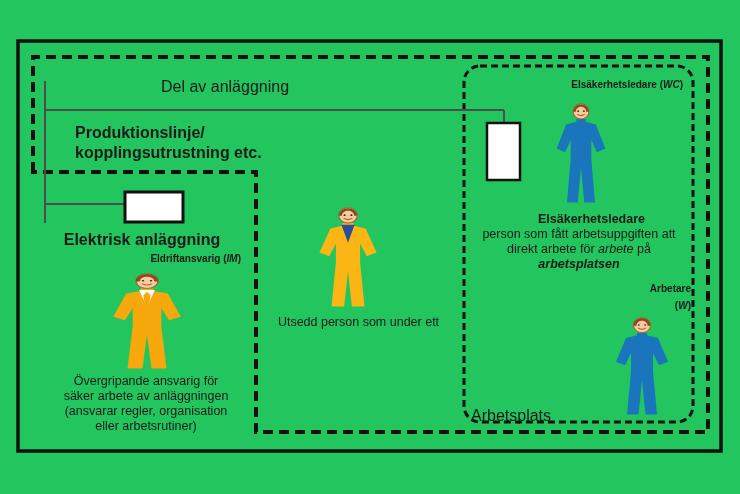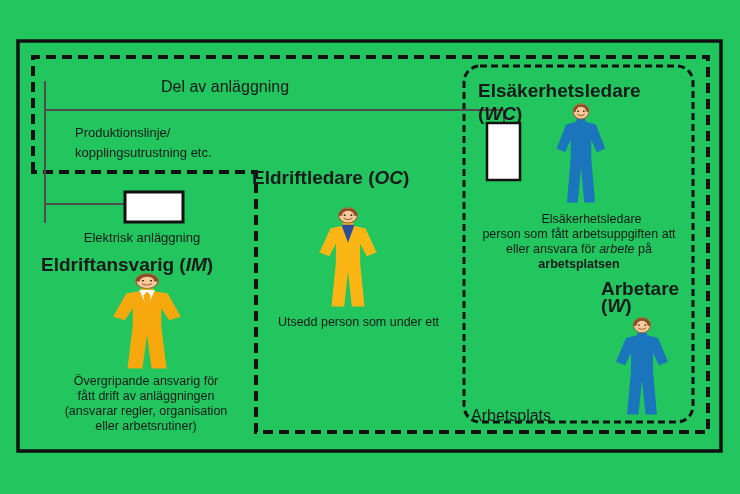--- a/index.html
+++ b/index.html
@@ -2,23 +2,23 @@
 <html><head>
 <meta charset="utf-8">
 <style>
   html,body{margin:0;padding:0;background:#ffffff;}
   .canvas{
     position:relative;width:740px;height:494px;background:#22c55e;
     font-family:"Liberation Sans",sans-serif;color:#1a1a1a;overflow:hidden;
   }
   .underlay{position:absolute;left:0;top:0;width:740px;height:494px;}
   .txt{position:absolute;text-align:center;line-height:1.22;}
-  .lbl{font-size:13px;}
+  .lbl{font-size:16px;font-weight:bold;}
   .lbl-lg{font-size:16px;}
-  .role-title{font-size:19px;font-weight:bold;position:absolute;text-align:left;line-height:1.22;}
+  .role-title{font-size:10px;font-weight:bold;position:absolute;text-align:right;line-height:1.22;}
   .desc{font-size:12.5px;line-height:15px;}
   .person{position:absolute;}
   .person svg{display:block;width:100%;height:100%;}
 </style>
 </head>
 <body>
 
 <div class="canvas">
 
   <svg class="underlay" viewBox="0 0 740 494">
@@ -55,26 +55,25 @@
         <path d="M30,23 L32.8,27 L31,44 L29,44 L27.2,27 Z" fill="#F7A80D"></path>
         <circle cx="30" cy="10.5" r="8.5" fill="#F8CA9D" stroke="#9A6733" stroke-width="1.1"></circle>
         <path d="M21.4,11 A8.6,8.6 0 0 1 38.6,11 L35.6,11 A5.6,5.6 0 0 0 24.4,11 Z" fill="#8A4B22"></path>
         <circle cx="26.9" cy="10.2" r="0.95" fill="#3A250E"></circle>
         <circle cx="33.1" cy="10.2" r="0.95" fill="#3A250E"></circle>
         <path d="M26.4,13.8 Q30,16.6 33.6,13.8" fill="none" stroke="#9A6733" stroke-width="1.1" stroke-linecap="round"></path>
       </svg>
     </div>
   <div class="txt desc" style="left:46px;top:374px;width:200px;">
     <div>Övergripande ansvarig för</div>
-    <div>fått drift av anläggningen</div>
+    <div>säker arbete av anläggningen</div>
     <div>(ansvarar regler, organisation</div>
     <div>eller arbetsrutiner)</div>
   </div>
 
-  <div class="role-title" style="left:252px;top:166px;width:200px;"><span>Eldriftledare (</span><span style="font-style: italic;">OC</span><span>)</span></div>
   <div class="person" style="left:315px;top:206px;width:66px;height:104px;">
       <svg viewBox="0 0 60 116" preserveAspectRatio="none">
         <path d="M25,19 L35,19 L35,22 L46,25 L56,52 L47,56 L41,42 L41,63 L45,112 L33.5,112 L30,73 L26.5,112 L15,112 L19,63 L19,42 L13,56 L4,52 L14,25 L25,22 Z" fill="#FBB615"></path>
         <path d="M24,21 L36,21 L30,41 Z" fill="#2B4E9B"></path>
         <circle cx="30" cy="10.5" r="8.5" fill="#F8CA9D" stroke="#9A6733" stroke-width="1.1"></circle>
         <path d="M21.4,11 A8.6,8.6 0 0 1 38.6,11 L35.6,11 A5.6,5.6 0 0 0 24.4,11 Z" fill="#8A4B22"></path>
         <circle cx="26.9" cy="10.2" r="0.95" fill="#3A250E"></circle>
         <circle cx="33.1" cy="10.2" r="0.95" fill="#3A250E"></circle>
         <path d="M26.4,13.8 Q30,16.6 33.6,13.8" fill="none" stroke="#9A6733" stroke-width="1.1" stroke-linecap="round"></path>
       </svg>
@@ -88,24 +87,24 @@
       <svg viewBox="0 0 60 116" preserveAspectRatio="none">
         <path d="M25,19 L35,19 L35,22 L46,25 L56,52 L47,56 L41,42 L41,63 L45,112 L33.5,112 L30,73 L26.5,112 L15,112 L19,63 L19,42 L13,56 L4,52 L14,25 L25,22 Z" fill="#1B75BC"></path>
         <circle cx="30" cy="10.5" r="8.5" fill="#F8CA9D" stroke="#9A6733" stroke-width="1.1"></circle>
         <path d="M21.4,11 A8.6,8.6 0 0 1 38.6,11 L35.6,11 A5.6,5.6 0 0 0 24.4,11 Z" fill="#8A4B22"></path>
         <circle cx="26.9" cy="10.2" r="0.95" fill="#3A250E"></circle>
         <circle cx="33.1" cy="10.2" r="0.95" fill="#3A250E"></circle>
         <path d="M26.4,13.8 Q30,16.6 33.6,13.8" fill="none" stroke="#9A6733" stroke-width="1.1" stroke-linecap="round"></path>
       </svg>
     </div>
   <div class="txt desc" style="left:467px;top:212px;width:224px;">
-    <div><span style="font-weight: normal; margin-left: 25px;">Elsäkerhetsledare</span></div>
+    <div><span style="font-weight: bold; margin-left: 25px;">Elsäkerhetsledare</span></div>
     <div><span>person som fått arbetsuppgiften att</span></div>
-    <div><span>eller ansvara för </span><span style="font-style: italic;">arbete</span><span> på</span></div>
-    <div><span style="font-weight: bold;  text-align: right;">arbetsplatsen</span></div>
+    <div><span>direkt arbete för </span><span style="font-style: italic;">arbete</span><span> på</span></div>
+    <div><span style="font-weight: bold; font-style: italic; text-align: right;">arbetsplatsen</span></div>
   </div>
 
   <div class="role-title" style="left:601px;top:280px;width:90px;line-height:17px;">
     <div><span>Arbetare</span></div>
     <div><span>(</span><span style="font-style: italic;">W</span><span>)</span></div>
   </div>
   <div class="person" style="left:612px;top:316px;width:60px;height:102px;">
       <svg viewBox="0 0 60 116" preserveAspectRatio="none">
         <path d="M25,19 L35,19 L35,22 L46,25 L56,52 L47,56 L41,42 L41,63 L45,112 L33.5,112 L30,73 L26.5,112 L15,112 L19,63 L19,42 L13,56 L4,52 L14,25 L25,22 Z" fill="#1B75BC"></path>
         <circle cx="30" cy="10.5" r="8.5" fill="#F8CA9D" stroke="#9A6733" stroke-width="1.1"></circle>

